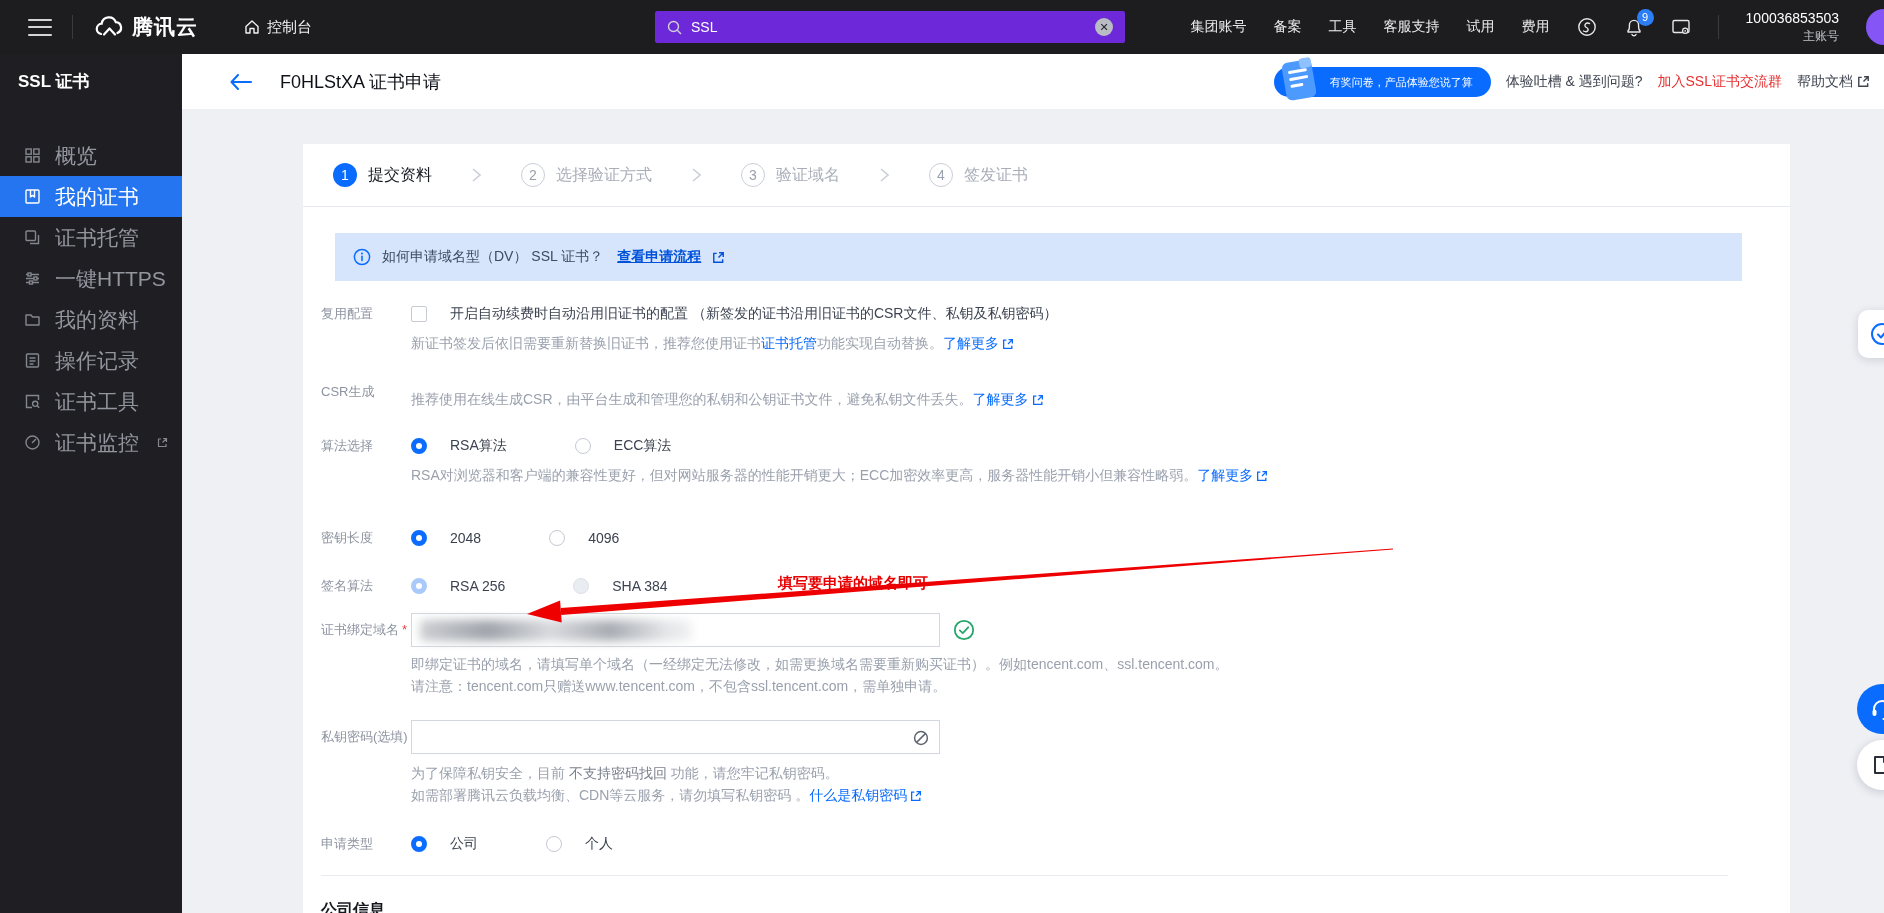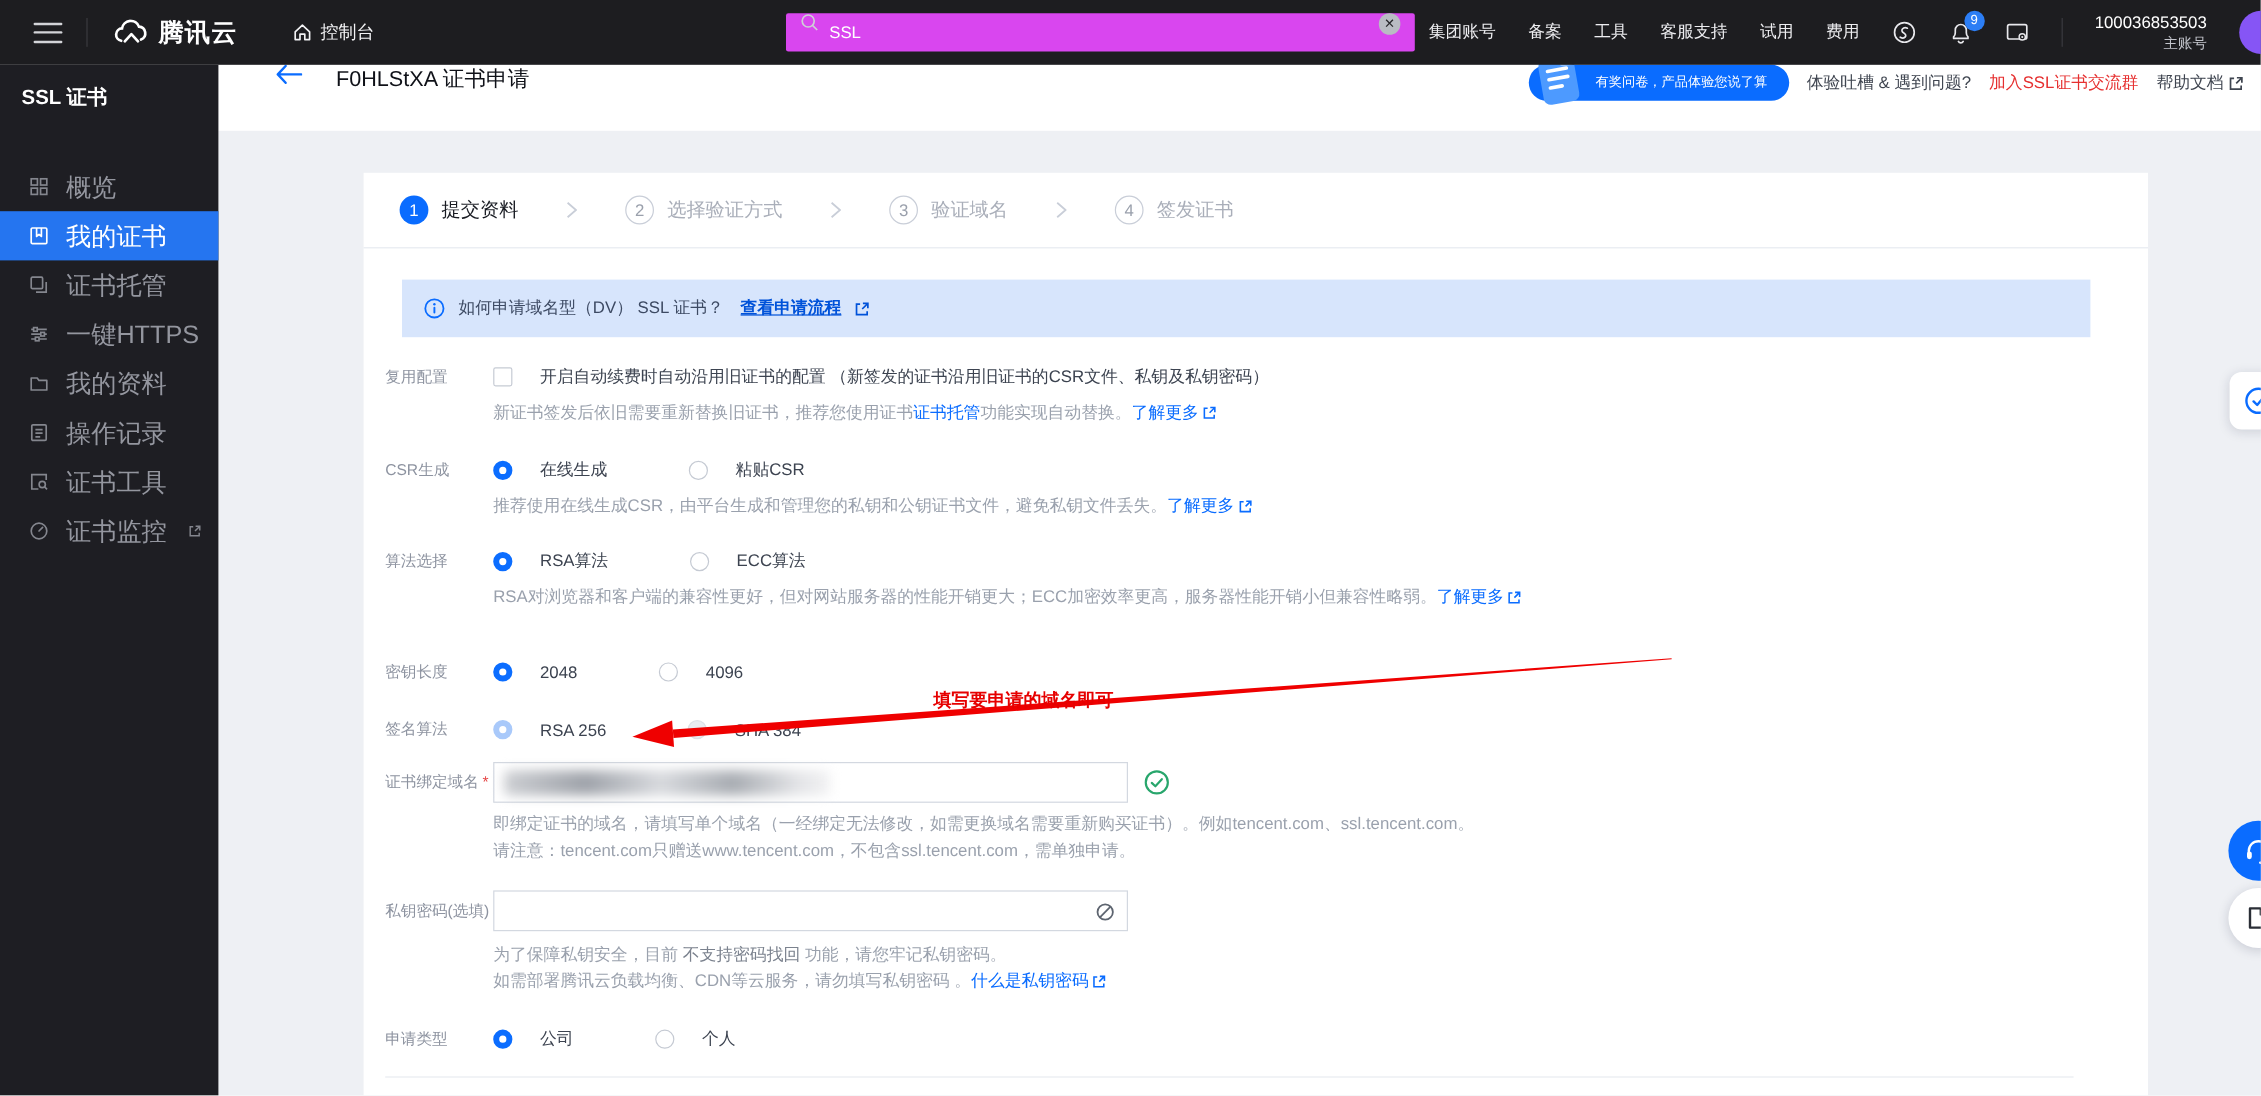--- a/index.html
+++ b/index.html
@@ -13,34 +13,34 @@
   svg { display:block; }
 
   
   .topbar { position:absolute; left:0; top:0; width:1884px; height:54px; background:#1d1d20; display:flex; align-items:center; z-index:20; }
   .tb-left { display:flex; align-items:center; padding-left:28px; gap:20px; }
   .hamburger { width:24px; height:17px; display:flex; flex-direction:column; justify-content:space-between; cursor:pointer; }
   .hamburger span { display:block; height:2px; background:#d3d4d8; border-radius:1px; }
   .tb-divider { width:1px; height:24px; background:#3a3a3f; }
   .logo { display:flex; align-items:center; gap:9px; color:#fff; font-size:21px; font-weight:bold; letter-spacing:1px; }
   .console { display:flex; align-items:center; gap:7px; color:#f2f2f4; font-size:15px; margin-left:26px; }
-  .searchbox { position:absolute; left:655px; top:11px; width:524px; height:32px; background:#d946ef; border-radius:2px; display:flex; padding:0 12px; gap:9px; }
+  .searchbox { position:absolute; left:655px; top:11px; width:470px; height:32px; background:#6d28d9; border-radius:2px; display:flex; align-items:center; padding:0 12px; gap:9px; }
   .searchbox input { flex:1; background:transparent; border:none; outline:none; color:#fff; font-size:14px; font-family:inherit; }
   .search-clear { width:18px; height:18px; border-radius:50%; background:#b9bcc3; color:#26262a; font-size:11px; line-height:18px; text-align:center; cursor:pointer; flex:none; }
   .tb-right { position:absolute; right:0; top:0; height:54px; display:flex; align-items:center; gap:27px; padding-right:0; }
   .tb-item { color:#ededf0; font-size:14px; cursor:pointer; white-space:nowrap; }
   .tb-iconbtn { position:relative; cursor:pointer; }
   .badge { position:absolute; top:-8px; right:-10px; background:#2c7ef5; color:#fff; font-size:11px; min-width:17px; height:17px; border-radius:9px; text-align:center; line-height:17px; padding:0 4px; }
   .account { text-align:right; line-height:1.4; white-space:nowrap; }
   .account .id { color:#fff; font-size:14px; }
   .account .role { color:#c3c5cc; font-size:12px; }
   .avatar { width:36px; height:36px; border-radius:50%; background:#8655f5; flex:none; margin-right:-18px; cursor:pointer; }
 
   
-  .sh-main { position:absolute; left:182px; top:54px; width:1702px; height:55px; background:#fff; display:flex; align-items:flex-start; padding:0 14px 0 48px; z-index:10; }
+  .sh-main { position:absolute; left:182px; top:54px; width:1702px; height:55px; background:#fff; display:flex; align-items:center; padding:0 14px 0 48px; z-index:10; }
   .back-btn { margin-right:28px; cursor:pointer; }
   .page-title { font-size:18px; color:#0f1118; font-weight:500; }
   .sh-right { margin-left:auto; display:flex; align-items:center; gap:15px; font-size:14px; color:#3f4550; }
   .survey-pill { position:relative; background:#0a6cff; color:#fff; border-radius:16px; height:30px; line-height:30px; padding:0 18px 0 56px; font-size:11px; cursor:pointer; white-space:nowrap; }
   .survey-doc { position:absolute; left:6px; top:-8px; transform:rotate(-10deg); }
   .red-link { color:#e63030; cursor:pointer; white-space:nowrap; }
   .help-link { display:flex; align-items:center; gap:4px; cursor:pointer; white-space:nowrap; }
 
   
   .sidebar { position:absolute; left:0; top:54px; width:182px; height:859px; background:#1e1e23; z-index:11; }
@@ -377,27 +377,20 @@
           <div class="helper"><span>新证书签发后依旧需要重新替换旧证书，推荐您使用证书</span><span class="hlink">证书托管</span><span>功能实现自动替换。</span><span class="hlink">了解更多</span><span class="ext"><svg width="12" height="12" viewBox="0 0 11 11" fill="none">
                   <path d="M4 2H1.5v7.5H9V7" stroke-width="1.2"></path>
                   <path d="M6 1.5h3.5V5 M9.5 1.5 5.5 5.5" stroke-width="1.2"></path>
                 </svg></span></div>
         </div>
       </div>
 
       <div class="frow" style="margin-bottom:26px">
         <div class="flabel">CSR生成</div>
         <div class="fctrl">
-          <div class="ctl-line">
-            <span class="radio sel"></span>
-            <span class="opt-label">在线生成</span>
-            <span class="opt-gap"></span>
-            <span class="radio unsel"></span>
-            <span class="opt-label">粘贴CSR</span>
-          </div>
           <div class="helper"><span>推荐使用在线生成CSR，由平台生成和管理您的私钥和公钥证书文件，避免私钥文件丢失。</span><span class="hlink">了解更多</span><span class="ext"><svg width="12" height="12" viewBox="0 0 11 11" fill="none">
                   <path d="M4 2H1.5v7.5H9V7" stroke-width="1.2"></path>
                   <path d="M6 1.5h3.5V5 M9.5 1.5 5.5 5.5" stroke-width="1.2"></path>
                 </svg></span></div>
         </div>
       </div>
 
       <div class="frow" style="margin-bottom:42px">
         <div class="flabel">算法选择</div>
         <div class="fctrl">

